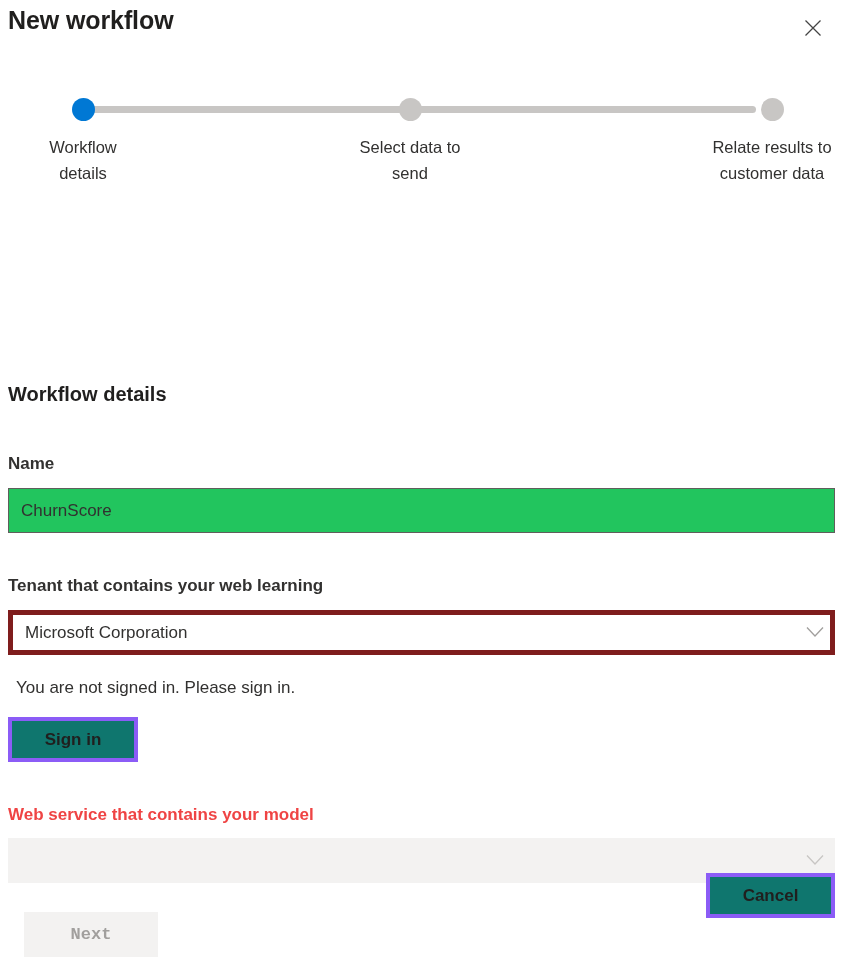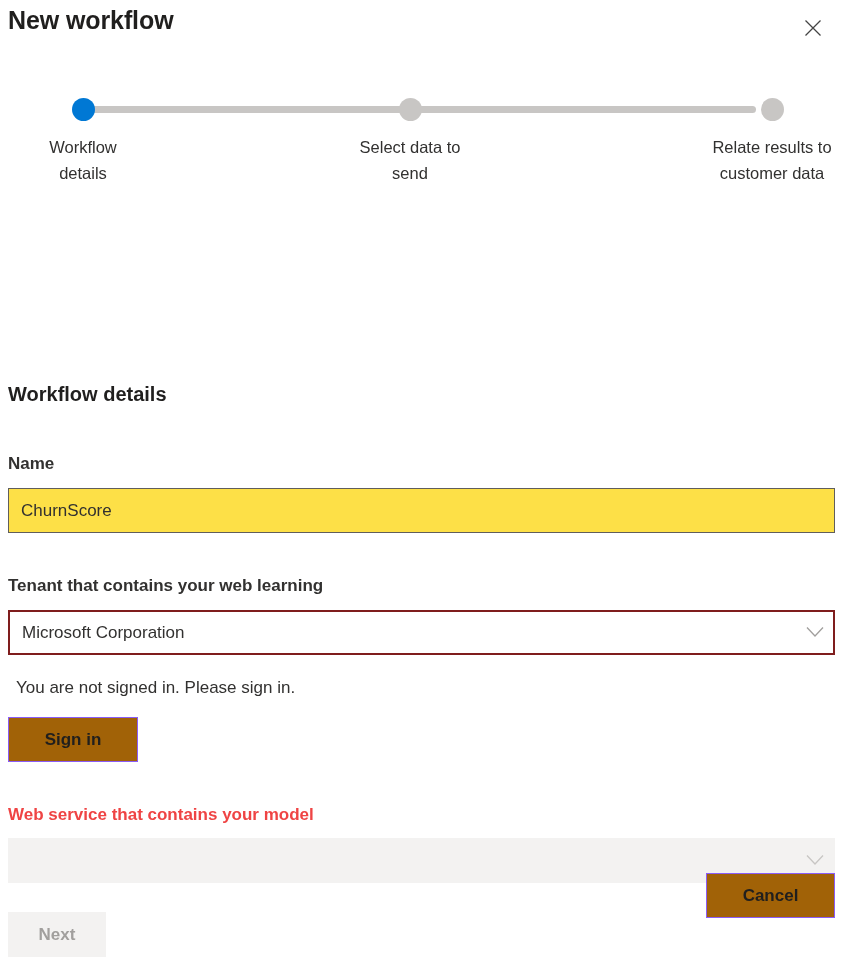--- a/index.html
+++ b/index.html
@@ -126,38 +126,38 @@
     color: #323130;
     line-height: 24px;
   }
   .field-label.disabled { color: #ef4444; font-weight: 600; }
 
   .text-input {
     display: block;
     width: 827px;
     height: 45px;
     border: 1px solid #605e5c;
-    background: #fde047;
+    background: #22c55e;
     font-family: "Liberation Sans", sans-serif;
     font-size: 17px;
     color: #323130;
     padding: 0 12px;
     outline: none;
     border-radius: 0;
   }
 
   .select-wrap {
     position: relative;
     width: 827px;
     height: 45px;
   }
   .select-box {
     width: 827px;
     height: 45px;
-    border: 2px solid #7f1d1d;
+    border: 5px solid #7f1d1d;
     background: #ffffff;
     display: flex;
     align-items: center;
     padding: 0 36px 0 12px;
     font-size: 17px;
     color: #323130;
     cursor: pointer;
     user-select: none;
   }
   .select-box.disabled {
@@ -179,22 +179,22 @@
     font-size: 17px;
     color: #323130;
     line-height: 24px;
   }
 
   .btn {
     font-family: "Liberation Sans", sans-serif;
     font-size: 17px;
     font-weight: 600;
     color: #201f1e;
-    background: #a16207;
-    border: 1px solid #8b5cf6;
+    background: #0f766e;
+    border: 4px solid #8b5cf6;
     height: 45px;
     padding: 0 20px;
     cursor: pointer;
     border-radius: 0;
     line-height: 1;
   }
   .btn.disabled {
     background: #f3f2f1;
     border: 1px solid #f3f2f1;
     color: #a19f9d;
@@ -205,21 +205,21 @@
   .abs { position: absolute; }
   #section-title-workflow-details { left: 8px; top: 374px; }
   #name-label    { left: 8px; top: 452px; }
   #name-input    { left: 8px; top: 488px; }
   #tenant-label  { left: 8px; top: 574px; }
   #tenant-select { left: 8px; top: 610px; }
   #signin-helper { left: 16px; top: 676px; }
   #signin-button { left: 8px; top: 717px; width: 130px; }
   #webservice-label  { left: 8px; top: 803px; }
   #webservice-select { left: 8px; top: 838px; }
-  #next-button   { left: 8px; top: 912px; width: 98px; }
+  #next-button   { left: 24px; top: 912px; width: 134px; font-family: Liberation Mono, monospace; }
   #cancel-button { left: 706px; top: 873px; width: 129px; }
 </style>
 </head>
 <body>
 
 <div class="panel">
 
   <div class="header">
     <h1 class="panel-title">New workflow</h1>
     <button class="close-button">

